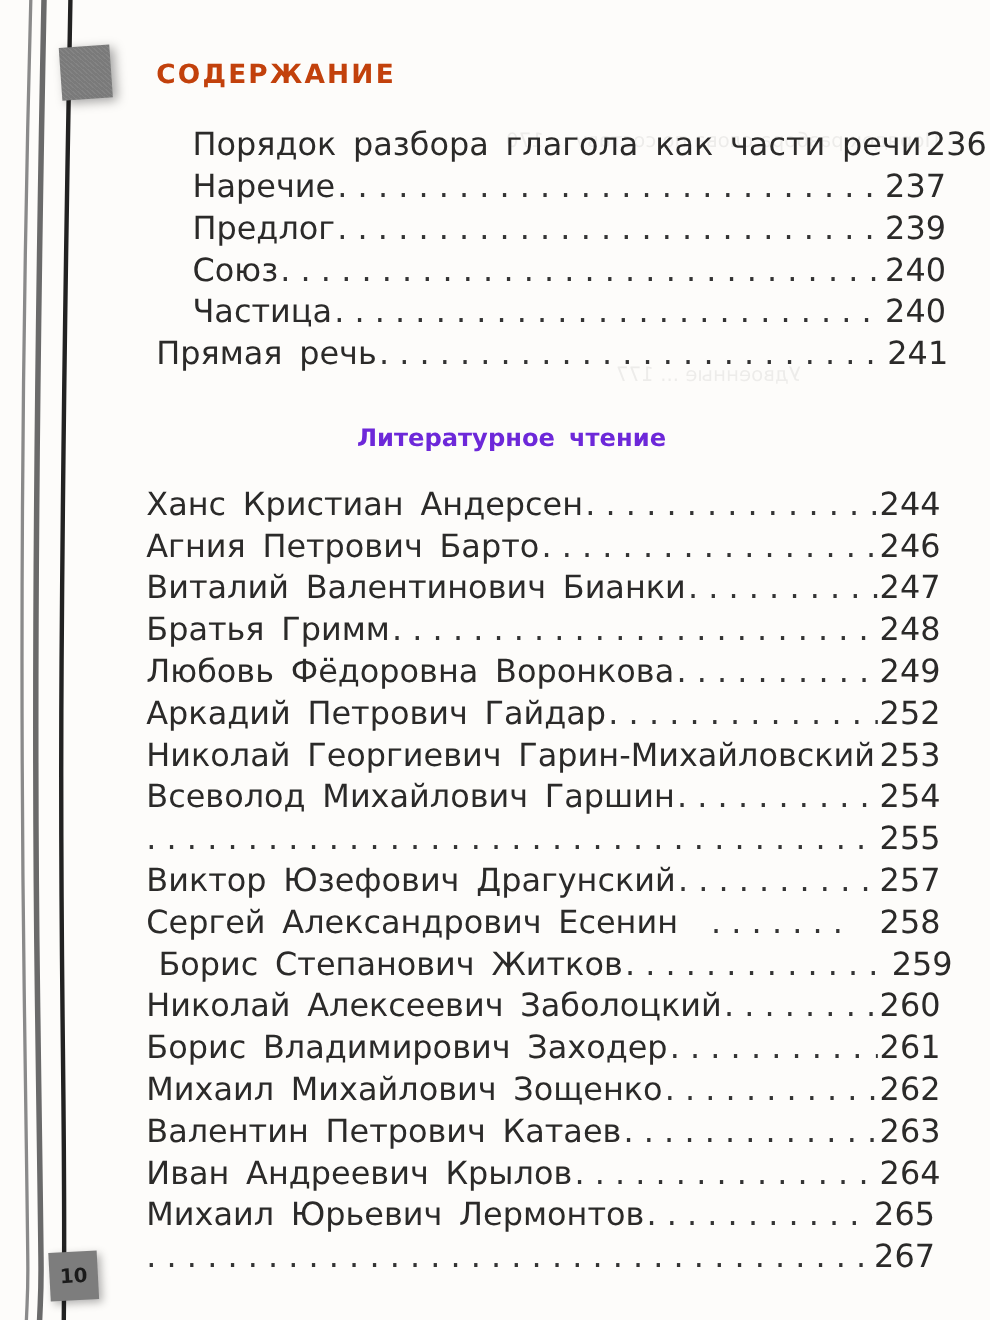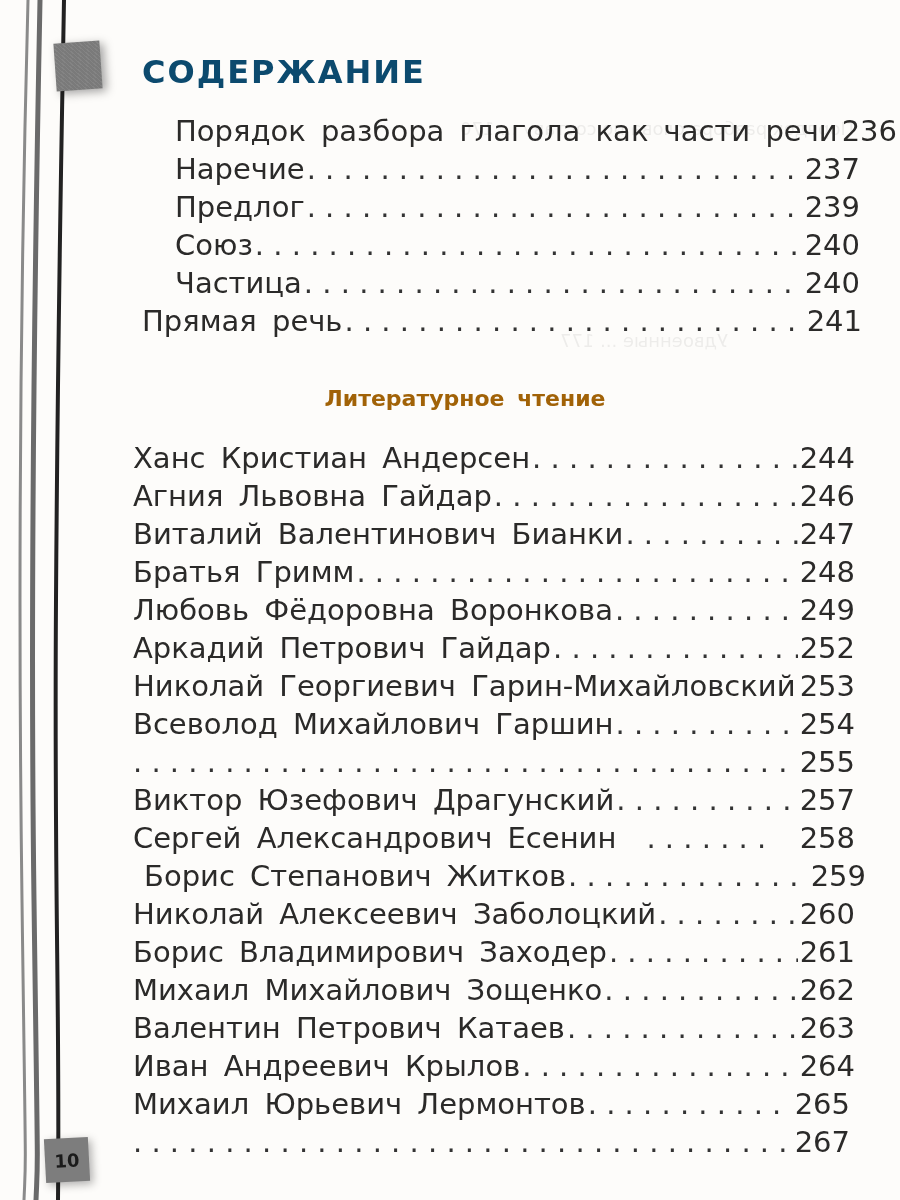--- a/index.html
+++ b/index.html
@@ -13,39 +13,39 @@
   .corner-square {
     position:absolute; left:55px; top:42px; width:46px; height:48px;
     background:#7a7a7a;
     transform:rotate(-4deg);
     box-shadow: 4px 3px 10px rgba(0,0,0,0.35);
     background-image:repeating-linear-gradient(45deg, rgba(255,255,255,0.08) 0 1px, transparent 1px 3px);
   }
   .page-title {
     position:absolute; left:142px; top:53px;
     font-family:"DejaVu Sans", sans-serif; font-weight:bold;
-    font-size:32px; letter-spacing:2px; color:#0c4a6e;
+    font-size:24px; letter-spacing:2px; color:#c2410c;
   }
   .toc { position:absolute; left:0; top:0; width:900px; }
   .row {
     position:absolute; display:flex; align-items:baseline;
     font-size:29px; line-height:28px; white-space:nowrap;
   }
   .row .label { word-spacing:6px; flex:0 0 auto; padding-right:2px; }
   .row .dots {
     flex:1 1 auto; overflow:hidden; letter-spacing:3px; color:#333;
   }
   .row .dots::after {
     content:". . . . . . . . . . . . . . . . . . . . . . . . . . . . . . . . . . . . . . . . . . . . . . . . . . . . . . . . . . . . . . . . . . . . . . . . . . . . . . . . . . . . . . . . . . . . . . . . . .";
     letter-spacing:0px;
   }
   .row .page { flex:0 0 auto; padding-left:2px; }
   .section-heading {
     position:absolute; left:0; width:900px; top:386px; text-align:center;
-    font-weight:bold; font-size:22px; word-spacing:5px; color:#a16207;
+    font-weight:bold; font-size:22px; word-spacing:5px; color:#6d28d9;
     padding-left:30px; box-sizing:border-box;
   }
   .page-number-box {
     position:absolute; left:45px; top:1138px; width:44px; height:44px;
     background:#7d7d7d; transform:rotate(-3deg);
     box-shadow:3px 3px 8px rgba(0,0,0,0.3);
     display:flex; align-items:center; justify-content:center;
     font-weight:bold; font-size:18px; color:#1b1b1b;
   }
   .ghost {
@@ -102,21 +102,21 @@
   </div>
 
   <div class="section-heading">Литературное чтение</div>
 
   <div class="row" style="left:133px;width:722px;top:444px;">
       <span class="label">Ханс Кристиан Андерсен</span>
       <span class="dots"></span>
       <span class="page">244</span>
     </div>
   <div class="row" style="left:133px;width:722px;top:482px;">
-      <span class="label">Агния Львовна Гайдар</span>
+      <span class="label">Агния Петрович Барто</span>
       <span class="dots"></span>
       <span class="page">246</span>
     </div>
   <div class="row" style="left:133px;width:722px;top:520px;">
       <span class="label">Виталий Валентинович Бианки</span>
       <span class="dots"></span>
       <span class="page">247</span>
     </div>
   <div class="row" style="left:133px;width:722px;top:558px;">
       <span class="label">Братья Гримм</span>

